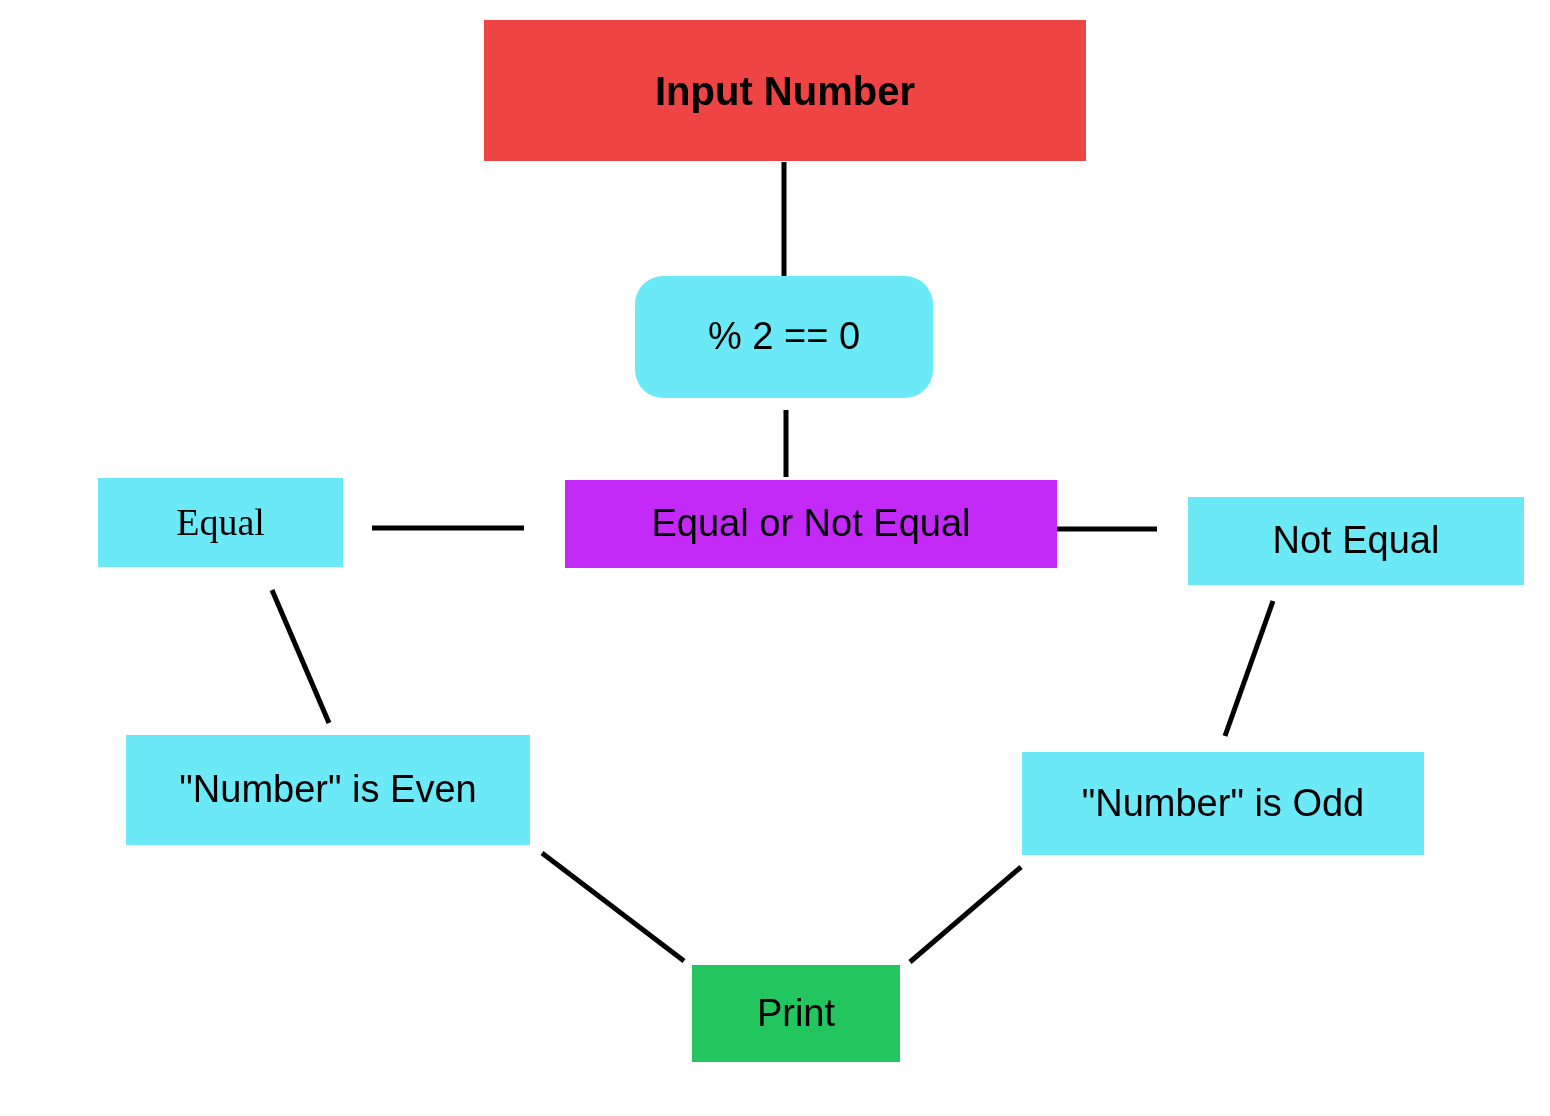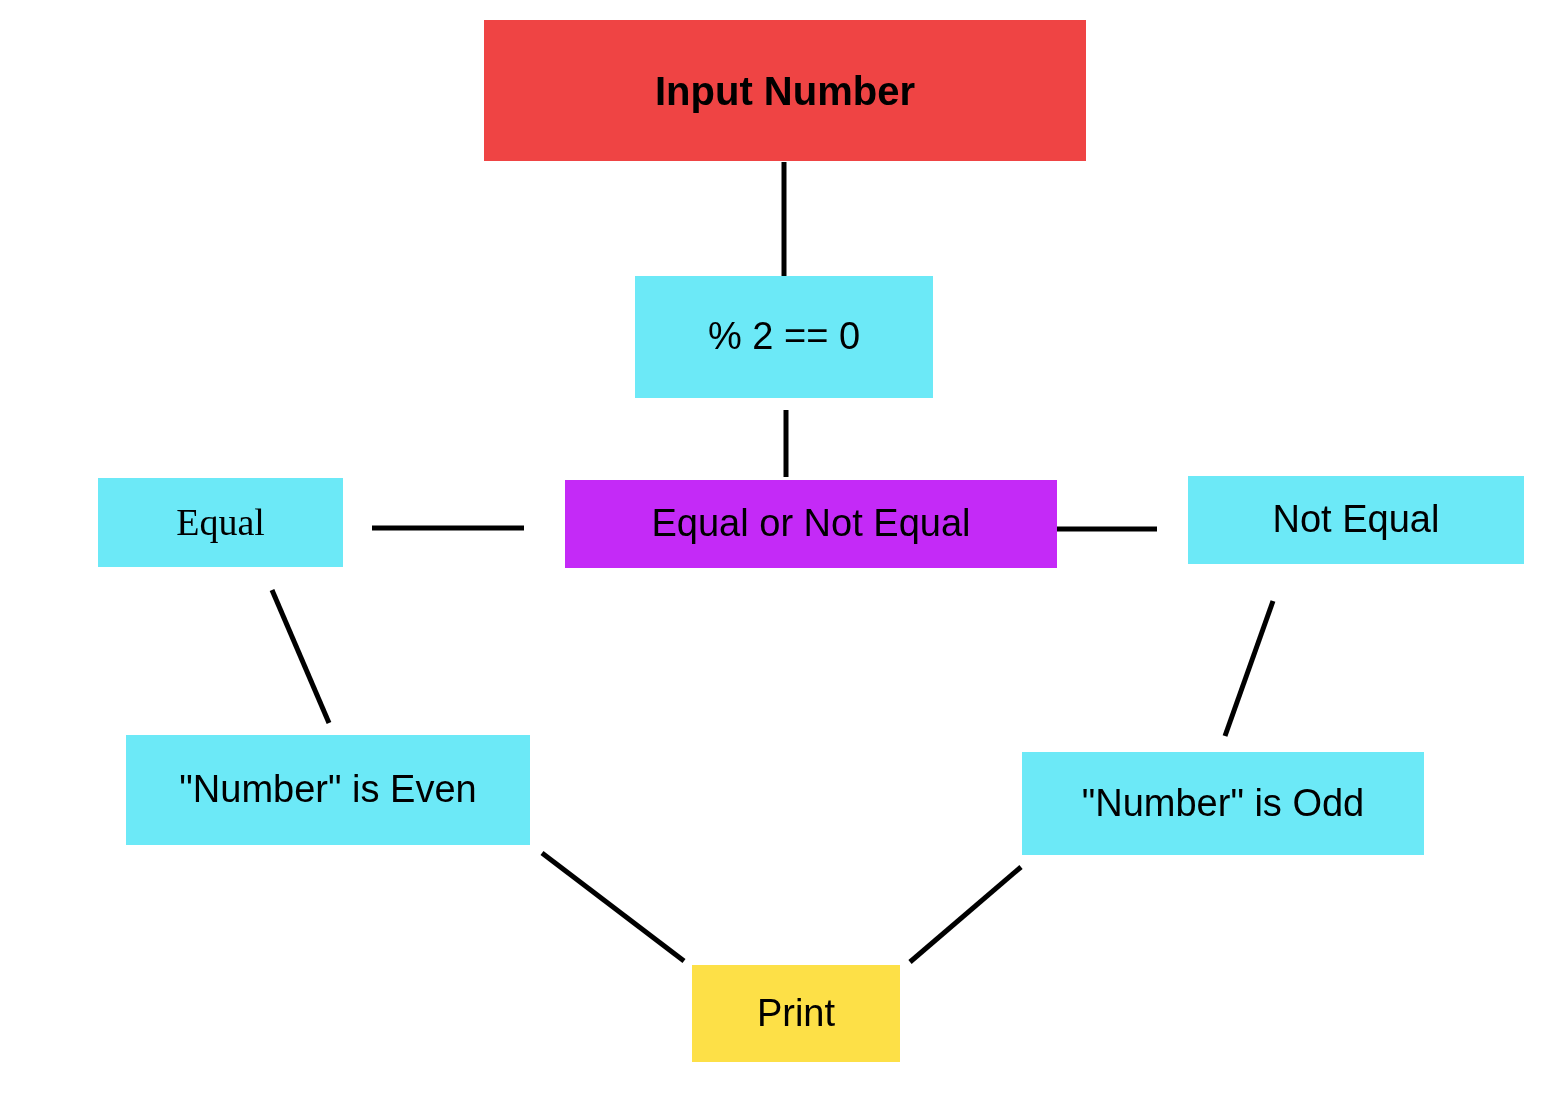--- a/index.html
+++ b/index.html
@@ -45,56 +45,57 @@
     left: 484px;  top: 20px;  width: 602px;  height: 141px;
     background: #ef4444;
     font-size: 40px;
     font-weight: bold;
   }
   #node-modulo {
     left: 635px;  top: 276px;  width: 298px;  height: 122px;
     background: #6CE9F7;
     font-size: 38px;
     font-weight: normal;
+    border-radius: 28px;
   }
   #node-decision {
     left: 545px;  top: 480px;  width: 492px;  height: 88px;
     background: #C42AF7;
     font-size: 38px;
     font-weight: normal;
     margin-left: 20px;
   }
   #node-equal {
     left: 98px;  top: 478px;  width: 245px;  height: 89px;
     background: #6CE9F7;
     font-size: 38px;
     font-weight: normal;
     font-family: Liberation Serif, serif;
   }
   #node-not-equal {
-    left: 1188px;  top: 476px;  width: 336px;  height: 88px;
+    left: 1188px;  top: 497px;  width: 336px;  height: 88px;
     background: #6CE9F7;
     font-size: 38px;
     font-weight: normal;
   }
   #node-even {
     left: 126px;  top: 735px;  width: 404px;  height: 110px;
     background: #6CE9F7;
     font-size: 38px;
     font-weight: normal;
   }
   #node-odd {
     left: 1022px;  top: 752px;  width: 402px;  height: 103px;
     background: #6CE9F7;
     font-size: 38px;
     font-weight: normal;
   }
   #node-print {
     left: 692px;  top: 965px;  width: 208px;  height: 97px;
-    background: #fde047;
+    background: #22c55e;
     font-size: 38px;
     font-weight: normal;
   }
 </style>
 </head>
 <body>
 
 <div id="canvas">
 
   <svg id="edges" width="1550" height="1116" viewBox="0 0 1550 1116" xmlns="http://www.w3.org/2000/svg">

